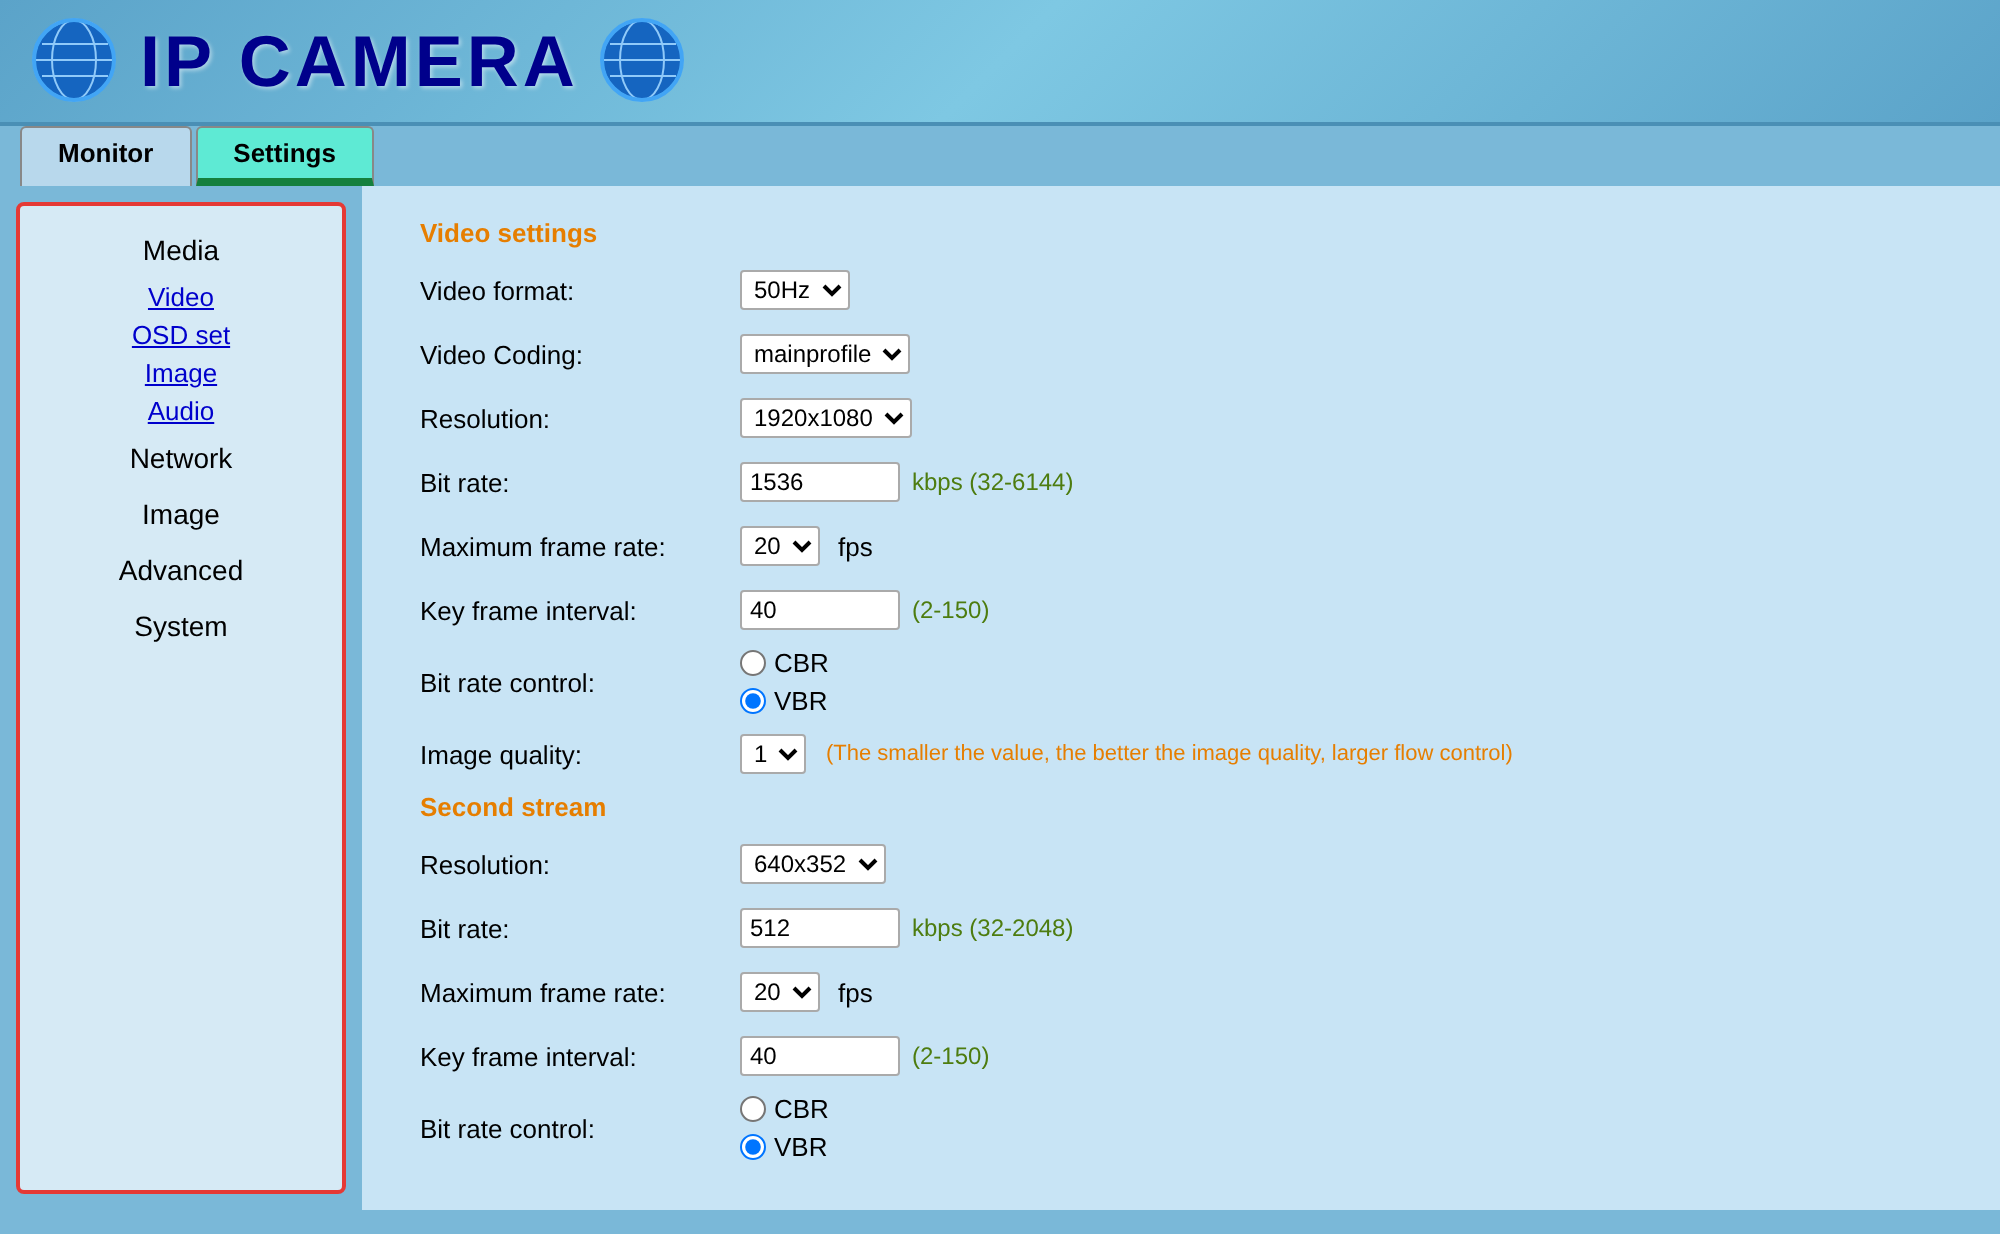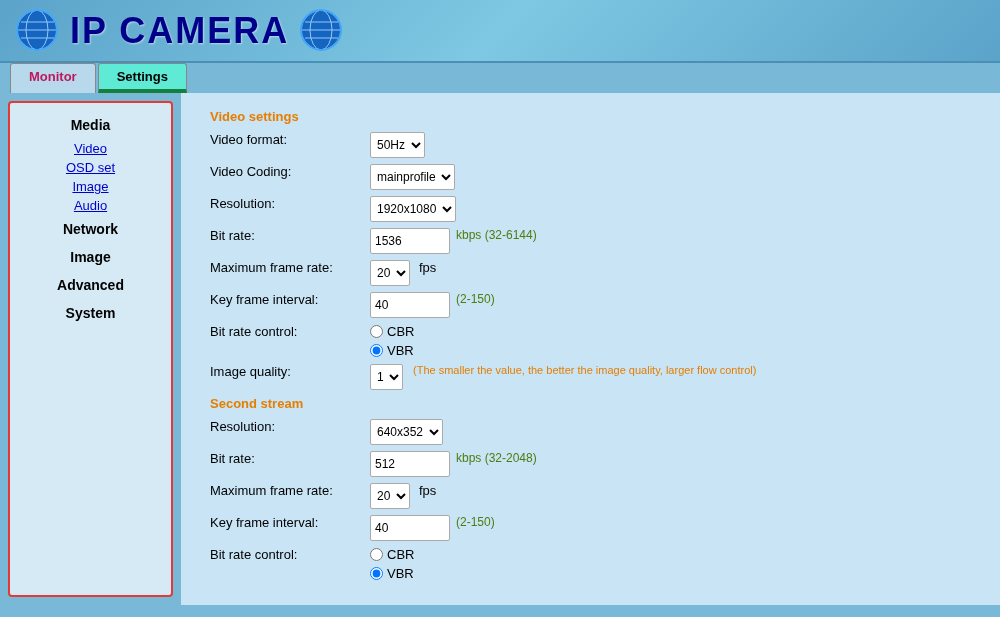--- a/index.html
+++ b/index.html
@@ -35,21 +35,21 @@
       background: #7ab8d8;
       border-bottom: none;
     }
     .nav-tab {
       padding: 5px 18px;
       cursor: pointer;
       font-size: 13px;
       font-weight: bold;
       border: 1px solid #888;
       background: #a8cfe0;
-      color: #be185d;
+      color: #000000;
       border-bottom: none;
       margin-right: 2px;
       border-radius: 3px 3px 0 0;
     }
     .nav-tab.active {
       background: #5eead4;
       color: #000;
       border-bottom: 4px solid #15803d;
     }
     .nav-tab:not(.active) {
@@ -67,21 +67,21 @@
       width: 165px;
       background: #d6eaf5;
       border: 2px solid #e53935;
       border-radius: 4px;
       margin: 8px;
       padding: 8px 0;
       position: relative;
       flex-shrink: 0;
     }
     .sidebar-section {
-      font-weight: bold;
+      font-weight: normal;
       text-align: center;
       padding: 6px 0;
       font-size: 14px;
       color: #000;
     }
     .sidebar-link {
       display: block;
       text-align: center;
       color: #0000cc;
       text-decoration: underline;
@@ -115,20 +115,21 @@
     .section-title {
       color: #e67e00;
       font-weight: bold;
       font-size: 13px;
       margin-bottom: 8px;
       margin-top: 4px;
     }
 
     .form-row {
       display: flex;
+      align-items: center;
       margin-bottom: 6px;
       min-height: 26px;
     }
     .form-label {
       width: 160px;
       color: #000;
       font-size: 13px;
       flex-shrink: 0;
     }
     .form-control {

